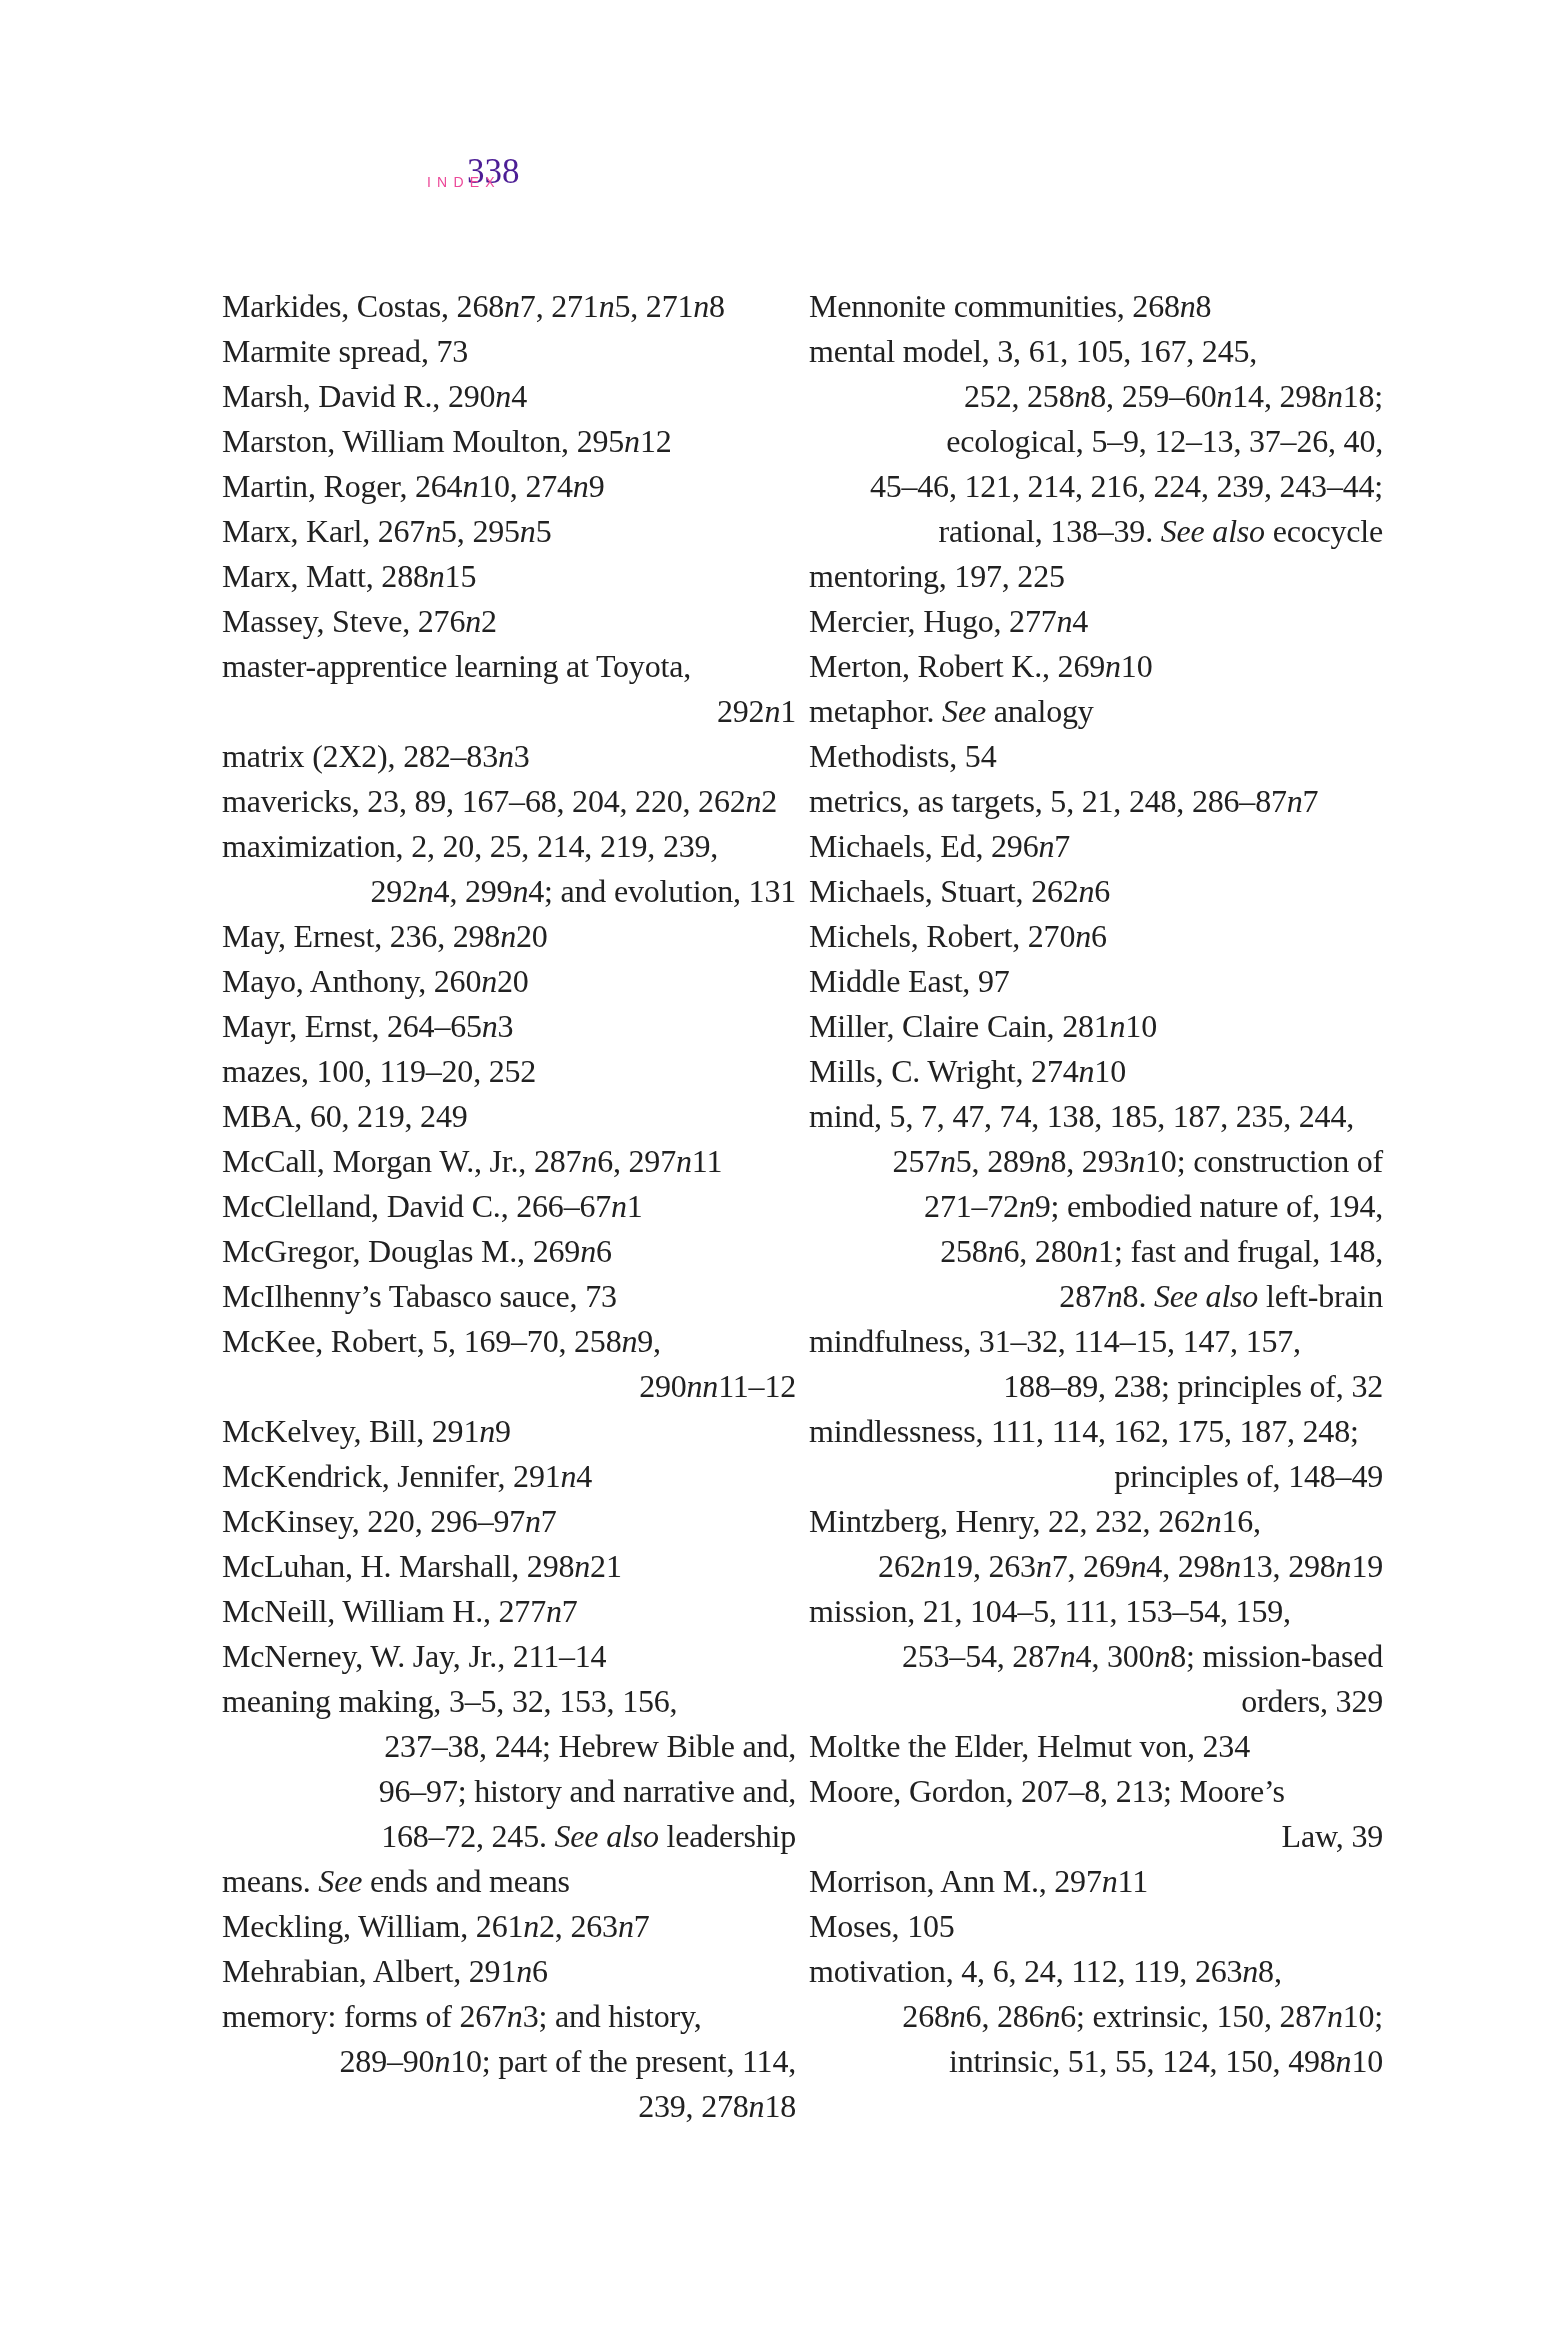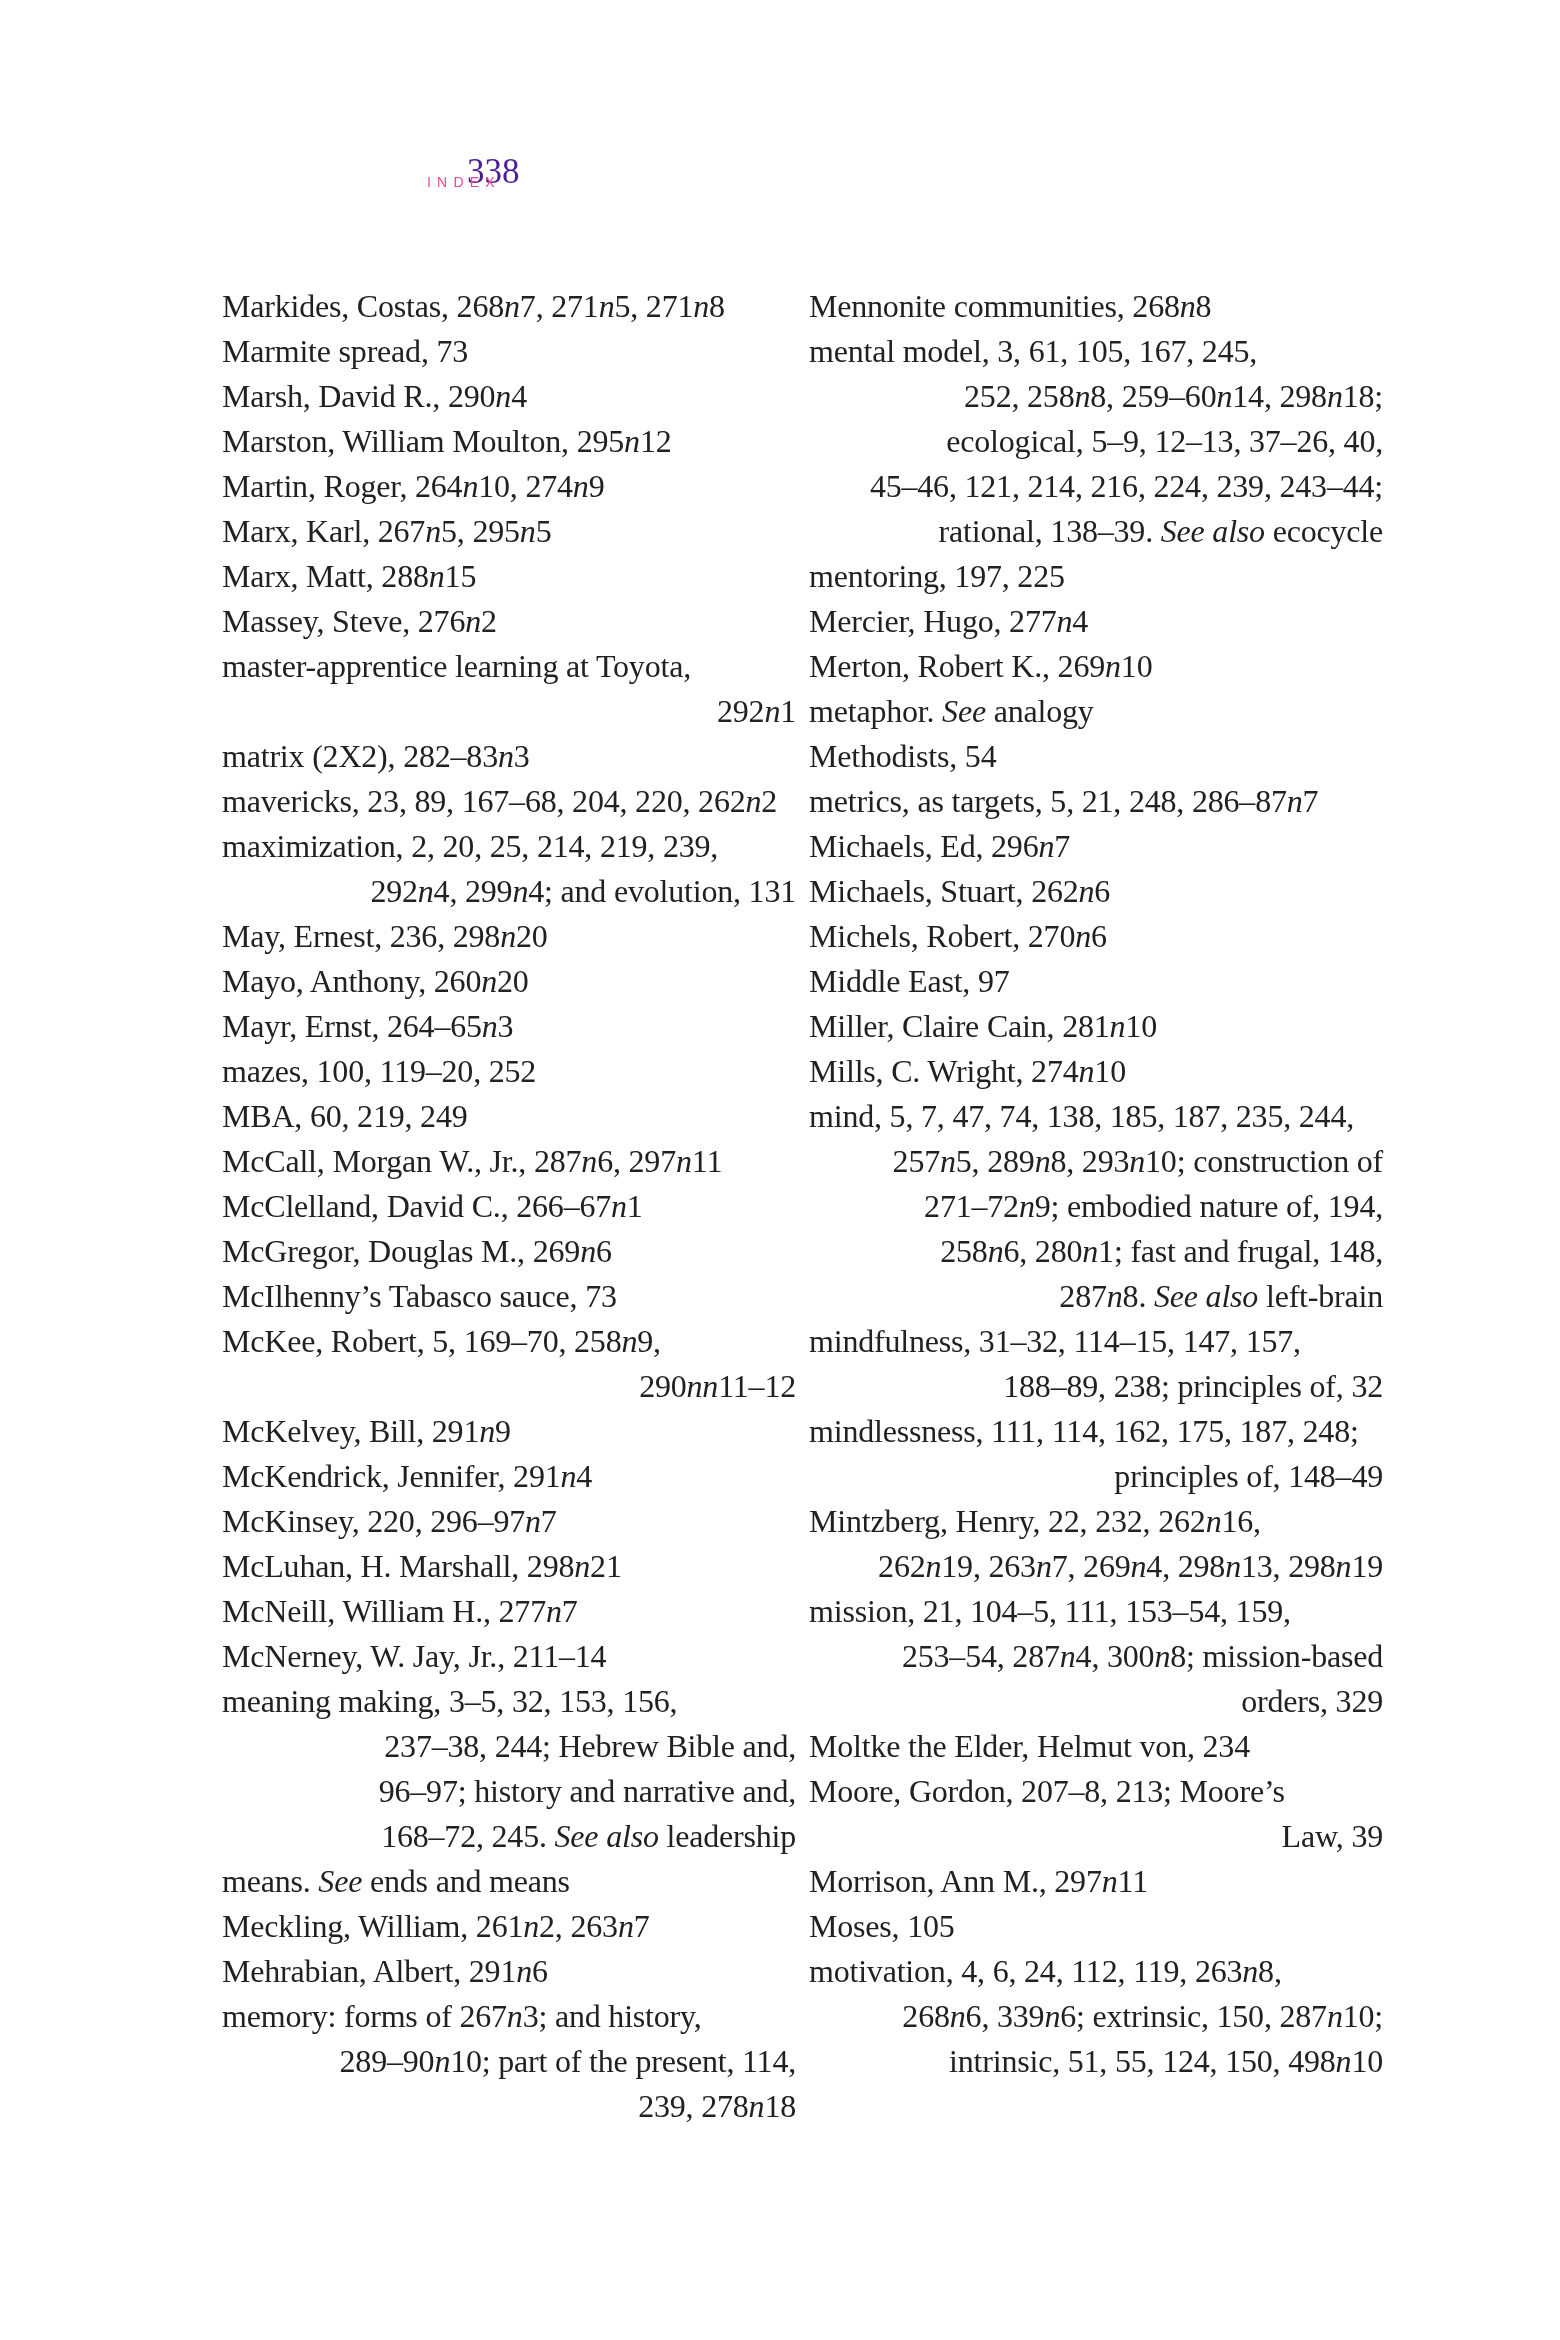--- a/index.html
+++ b/index.html
@@ -134,18 +134,18 @@
         <div class="line ind"><span>262</span><span class="it">n</span><span>19, 263</span><span class="it">n</span><span>7, 269</span><span class="it">n</span><span>4, 298</span><span class="it">n</span><span>13, 298</span><span class="it">n</span><span>19</span></div>
         <div class="line"><span>mission, 21, 104–5, 111, 153–54, 159,</span></div>
         <div class="line ind"><span>253–54, 287</span><span class="it">n</span><span>4, 300</span><span class="it">n</span><span>8; mission-based</span></div>
         <div class="line ind"><span>orders, 329</span></div>
         <div class="line"><span>Moltke the Elder, Helmut von, 234</span></div>
         <div class="line"><span>Moore, Gordon, 207–8, 213; Moore’s</span></div>
         <div class="line ind"><span>Law, 39</span></div>
         <div class="line"><span>Morrison, Ann M., 297</span><span class="it">n</span><span>11</span></div>
         <div class="line"><span>Moses, 105</span></div>
         <div class="line"><span>motivation, 4, 6, 24, 112, 119, 263</span><span class="it">n</span><span>8,</span></div>
-        <div class="line ind"><span>268</span><span class="it">n</span><span>6, 339</span><span class="it">n</span><span>6; extrinsic, 150, 287</span><span class="it">n</span><span>10;</span></div>
+        <div class="line ind"><span>268</span><span class="it">n</span><span>6, 286</span><span class="it">n</span><span>6; extrinsic, 150, 287</span><span class="it">n</span><span>10;</span></div>
         <div class="line ind"><span>intrinsic, 51, 55, 124, 150, 498</span><span class="it">n</span><span>10</span></div>
       </div>
   </main>
 </div>
 
 
 </body></html>

